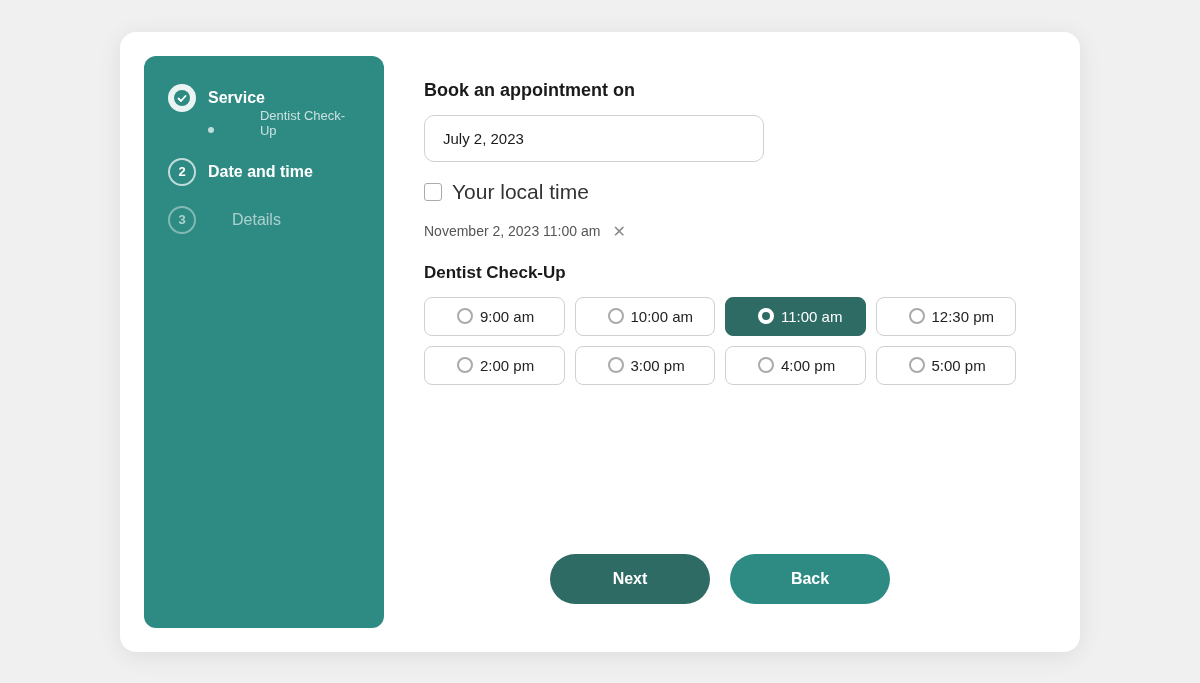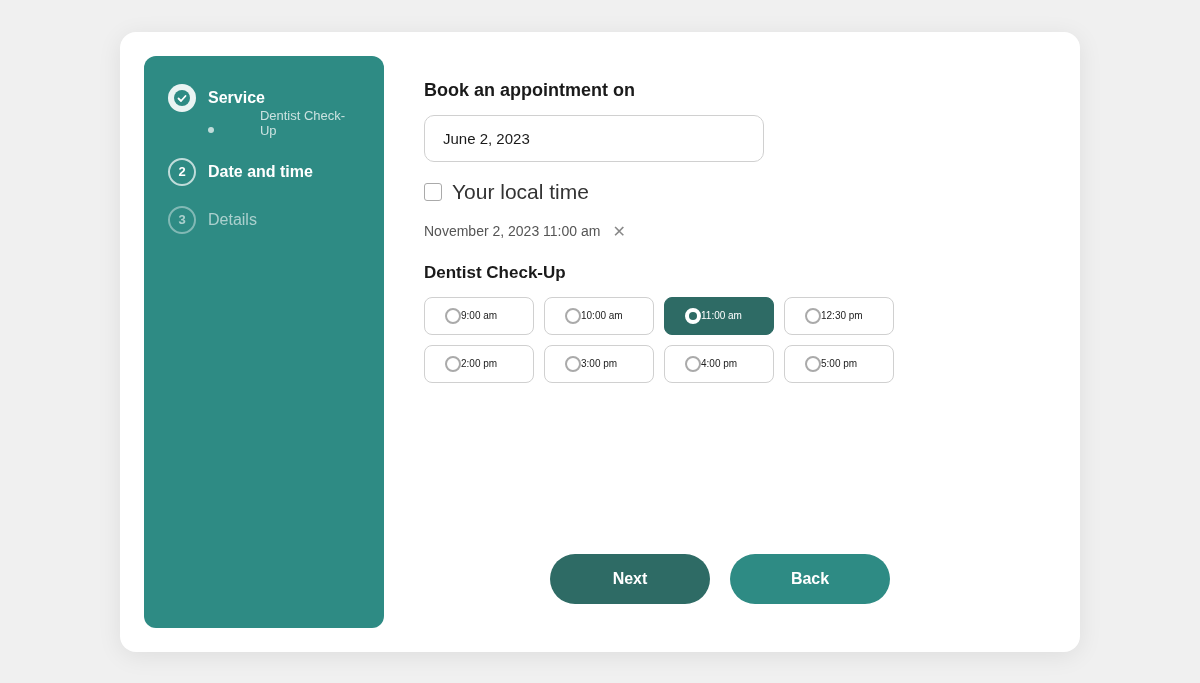--- a/index.html
+++ b/index.html
@@ -65,20 +65,21 @@
       background: transparent;
     }
     .sidebar-label {
       font-size: 16px;
       font-weight: 600;
       color: #fff;
     }
     .sidebar-label.inactive {
       color: rgba(255,255,255,0.6);
       font-weight: 500;
+      margin-left: 24px;
     }
     .sidebar-sublabel {
       font-size: 13px;
       color: rgba(255,255,255,0.75);
       margin-left: 40px;
       margin-top: -14px;
     }
     .bullet {
       width: 6px;
       height: 6px;
@@ -158,25 +159,26 @@
     }
     .time-grid {
       display: grid;
       grid-template-columns: repeat(4, auto);
       gap: 10px;
       width: fit-content;
     }
     .time-option {
       display: flex;
       align-items: center;
+      gap: 7px;
       border: 1.5px solid #d0d0d0;
       border-radius: 8px;
-      padding: 10px 20px;
-      cursor: pointer;
-      font-size: 10px;
+      padding: 10px 32px;
+      cursor: pointer;
+      font-size: 15px;
       color: #222;
       background: #fff;
       min-width: 110px;
       white-space: nowrap;
     }
     .time-option.selected {
       background: #2e6b65;
       border-color: #2e6b65;
       color: #fff;
     }
@@ -263,21 +265,21 @@
         <span>3</span>
       </div>
       <span class="sidebar-label inactive">Details</span>
     </div>
   </div>
 
   <div class="main">
     <div class="section-title">Book an appointment on</div>
 
     <div class="date-input-wrapper">
-      <span>June 2, 2023</span>
+      <span>July 2, 2023</span>
     </div>
 
     <div class="local-time-row">
       <div class="checkbox-box"></div>
       <span class="local-time-label">Your local time</span>
     </div>
 
     <div class="selected-time-row">
       <span>November 2, 2023 11:00 am</span>
       <span class="close-icon">✕</span>

